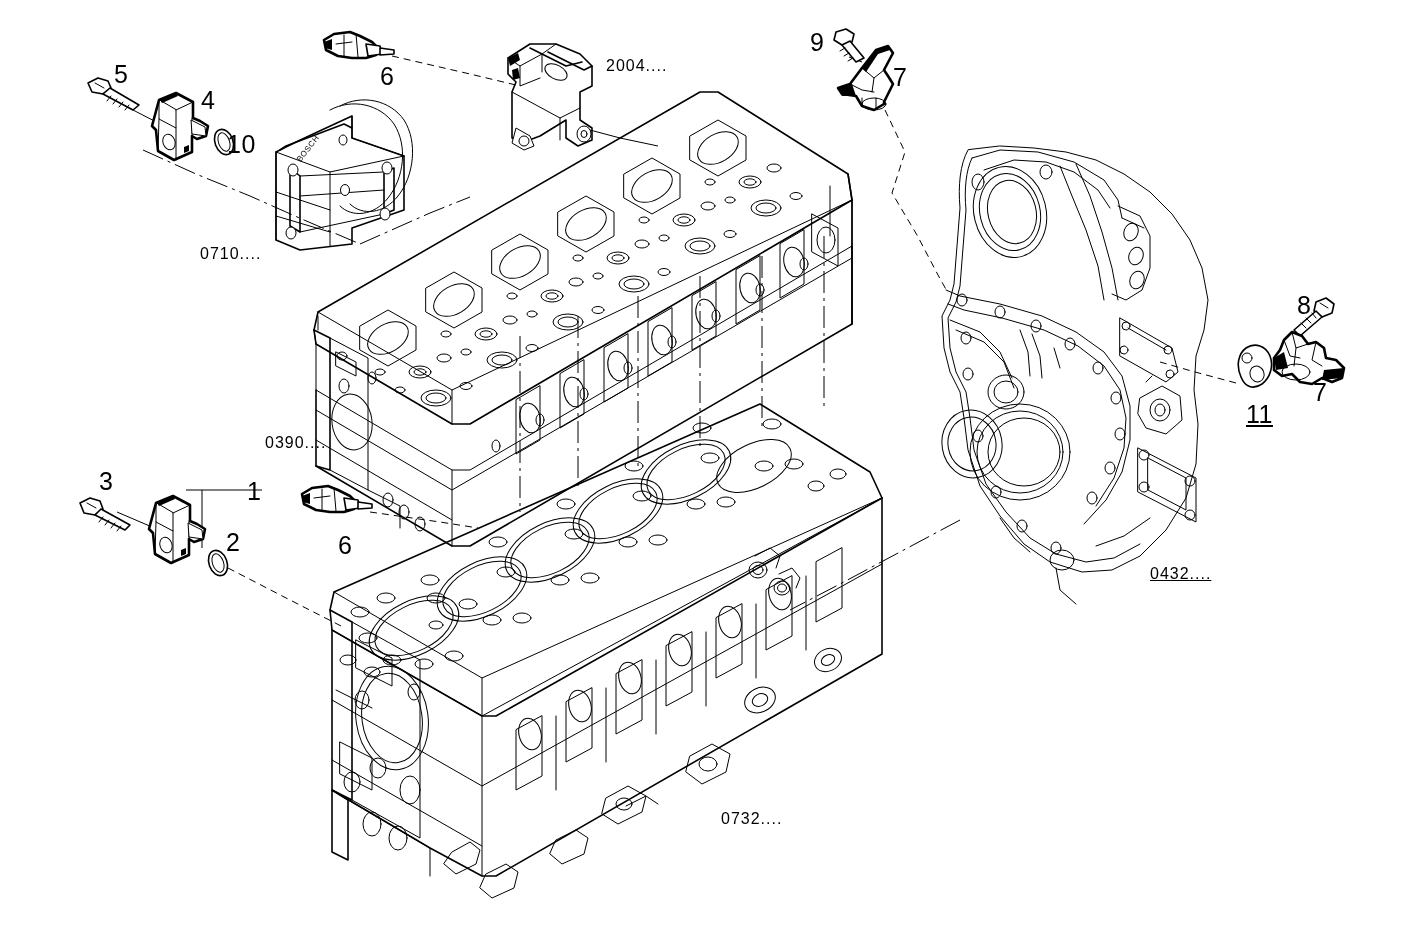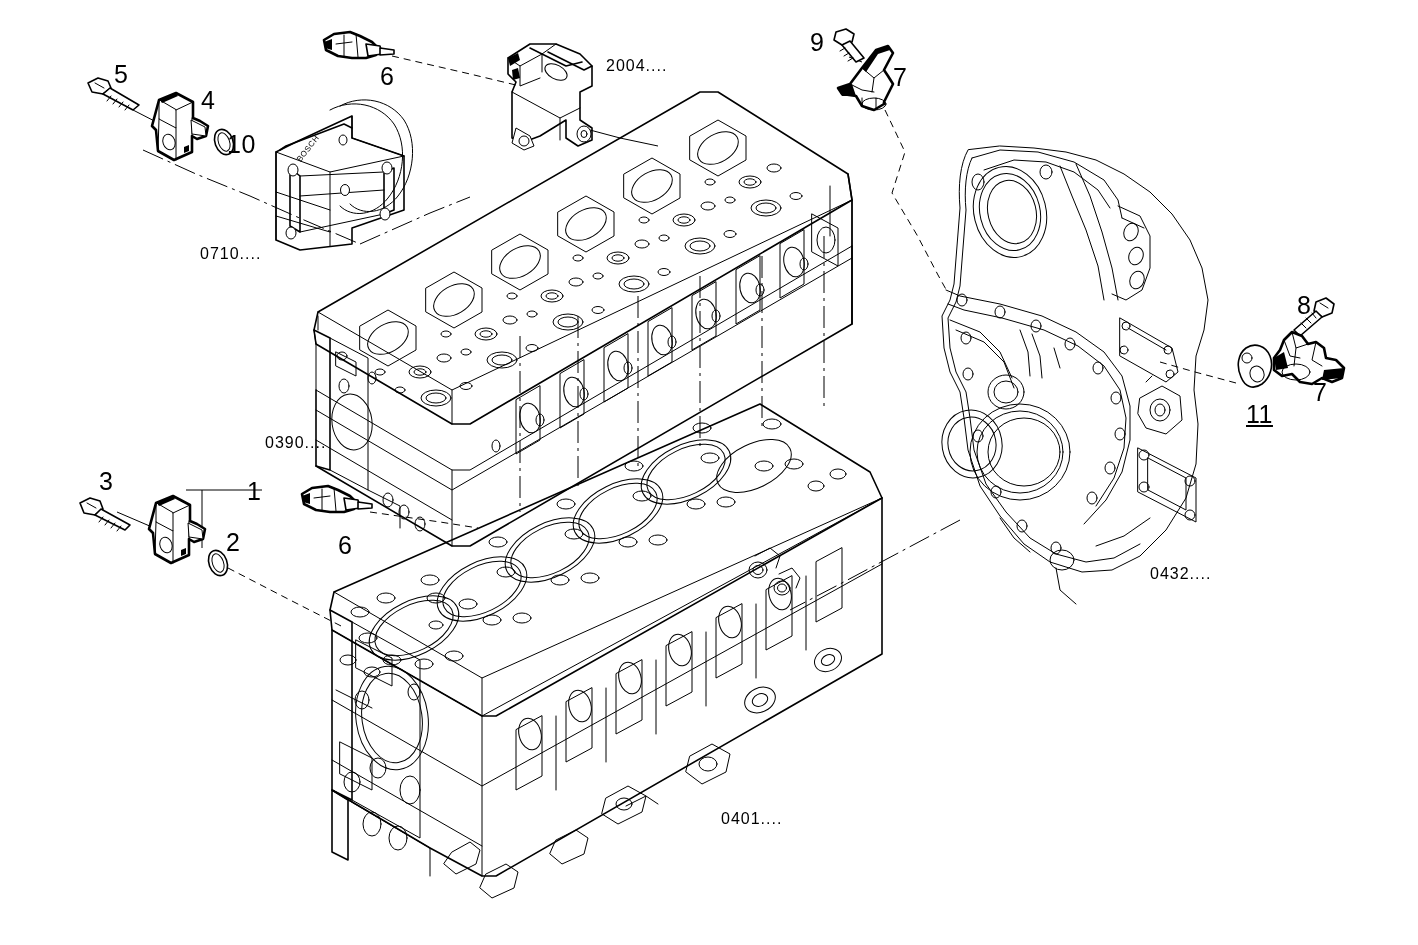--- a/index.html
+++ b/index.html
@@ -632,18 +632,18 @@
 <div class="lbl num" style="left:1313px; top:378px;">7</div>
 <div class="lbl num" style="left:1246px; top:400px;text-decoration:underline;">11</div>
 <div class="lbl num" style="left:99px;  top:467px;">3</div>
 <div class="lbl num" style="left:247px; top:477px;">1</div>
 <div class="lbl num" style="left:226px; top:528px;">2</div>
 <div class="lbl num" style="left:338px; top:531px;">6</div>
 
 <div class="lbl grp" style="left:200px;  top:245px;">0710....</div>
 <div class="lbl grp" style="left:606px;  top:57px;">2004....</div>
 <div class="lbl grp" style="left:265px;  top:434px;">0390....</div>
-<div class="lbl grp" style="left:1150px; top:565px;">0432....</div>
-<div class="lbl grp" style="left:721px;  top:810px;">0401....</div>
+<div class="lbl grp" style="left:1150px; top:565px;text-decoration:underline;">0432....</div>
+<div class="lbl grp" style="left:721px;  top:810px;">0732....</div>
 
 <div class="lbl brand" style="left:295px; top:158px; transform:rotate(-52deg); transform-origin:left top;">BOSCH</div>
 
 </div>
 
 </body></html>

